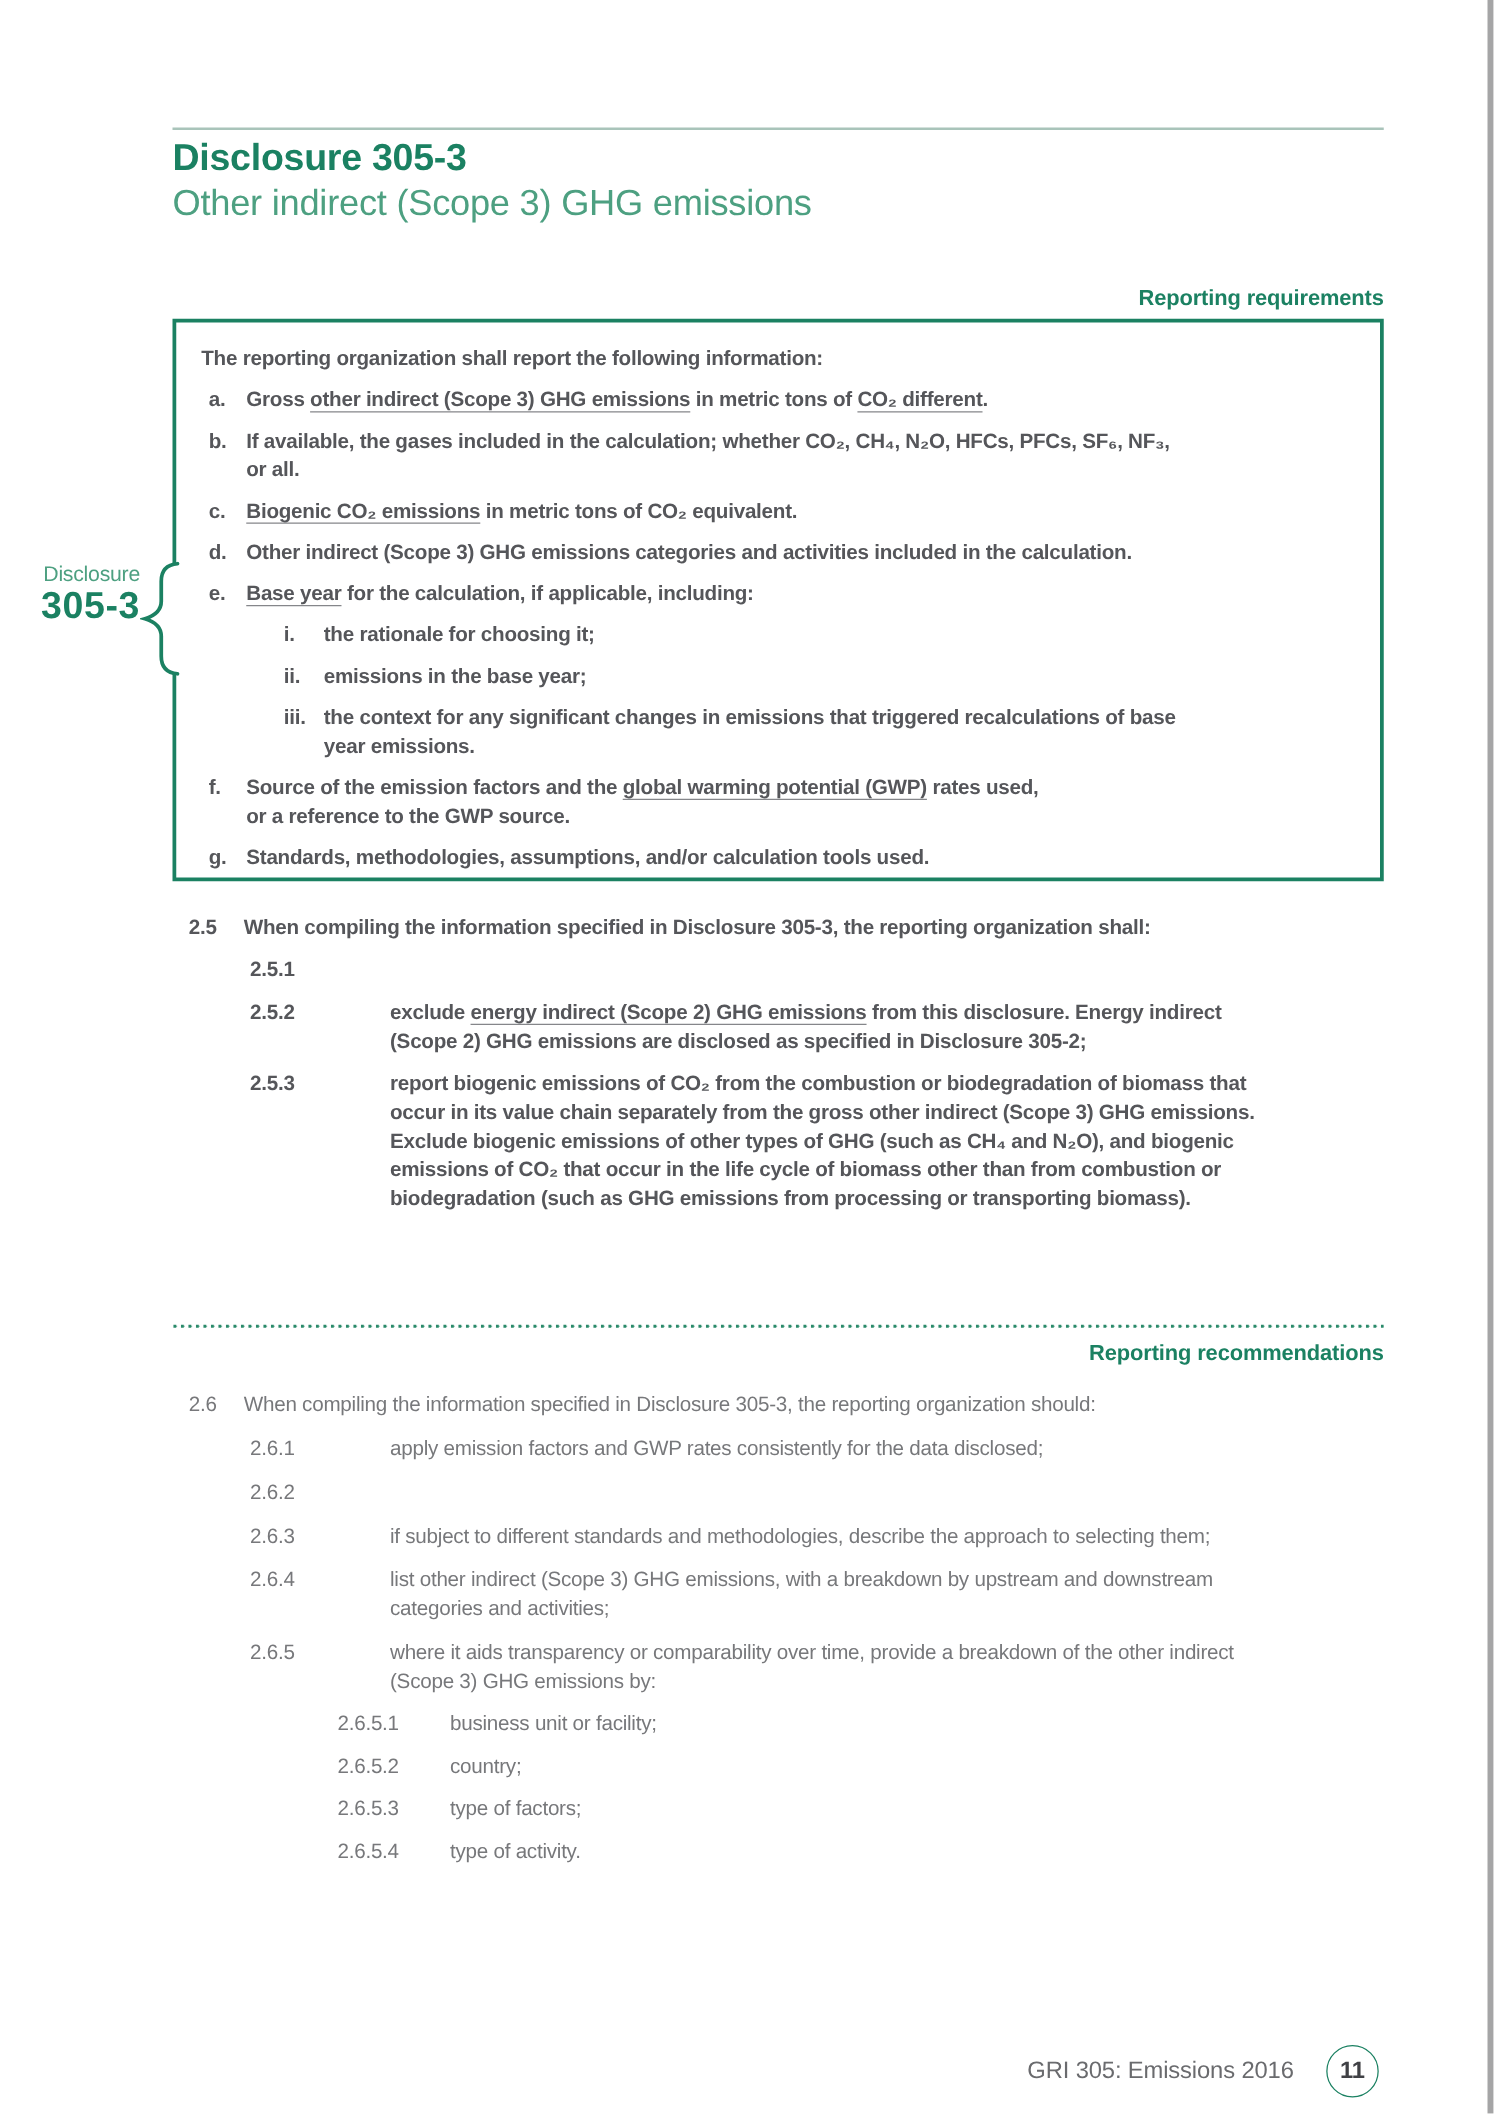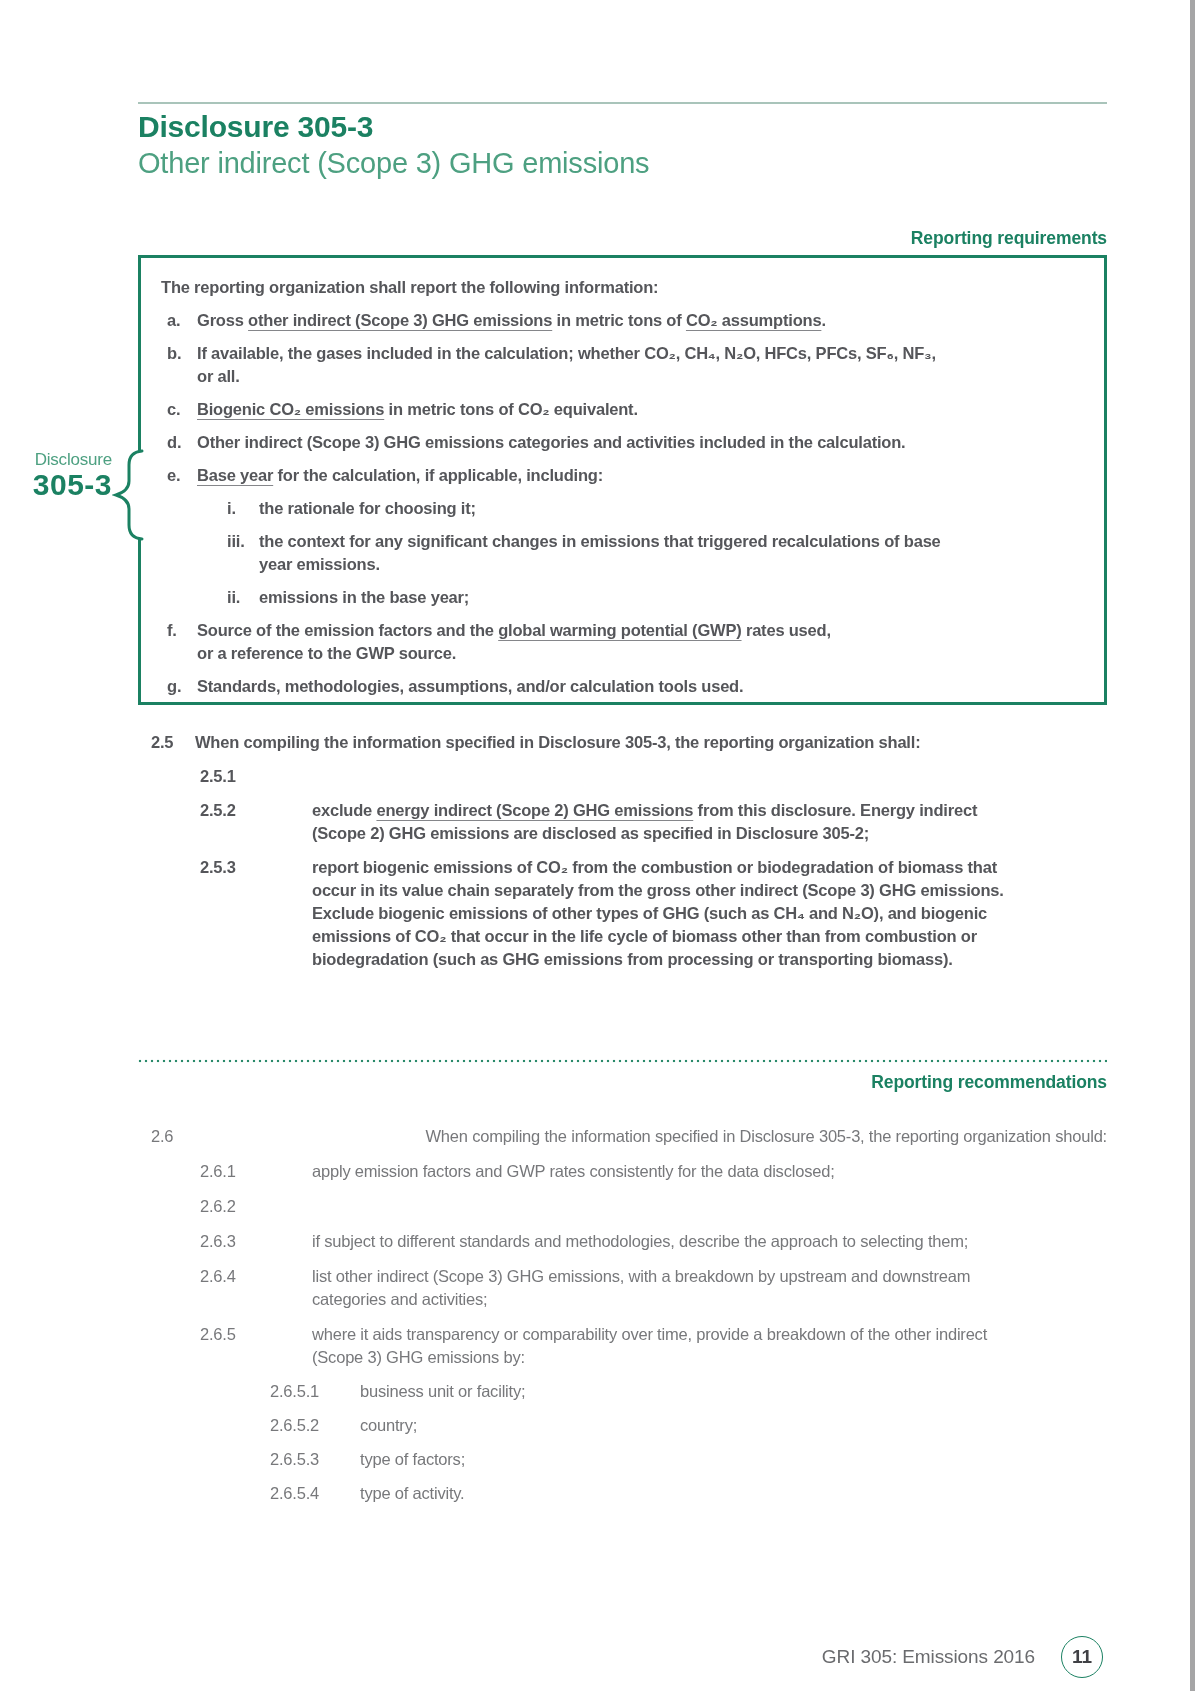--- a/index.html
+++ b/index.html
@@ -66,21 +66,21 @@
 
   
   .c-row { display:flex; }
   .c-row .num { flex:0 0 auto; }
   .d0 { margin-top:26px; }
   .d0 .num { width:44px; margin-left:13px; }
   .d1 { margin-top:11px;gap:44px; }
   .d1 .num { width:68px; margin-left:62px; }
   .d2 { margin-top:11px; }
   .d2 .num { width:90px; margin-left:132px; }
-  .clause-26 .d0 { margin-top:32px;justify-content:space-between; }
+  .clause-26 .d0 { margin-top:20px; }
   .clause-26 .d1 { margin-top:12px; }
 
   .rec { font-weight:400; color:#77787B; }
 
   .dotted-rule {
     margin-top:88px; height:4px;
     background-image:radial-gradient(circle at 2px 2px, #2a8a6a 1.3px, transparent 1.6px);
     background-size:6px 4px; background-repeat:repeat-x;
   }
 
@@ -116,21 +116,21 @@
     <h1 class="title">Disclosure 305-3</h1>
     <h2 class="subtitle">Other indirect (Scope 3) GHG emissions</h2>
 
     <h3 class="sec-head req-head">Reporting requirements</h3>
 
     <section class="req-box req-strong">
       <p class="box-text intro">The reporting organization shall report the following information:</p>
       <div id="req-items">
           <div class="r-row box-text">
             <span class="lbl num">a.</span>
-            <span class="txt">Gross <span class="u">other indirect (Scope 3) GHG emissions</span> in metric tons of <span class="u">CO₂ assumptions</span>.</span>
+            <span class="txt">Gross <span class="u">other indirect (Scope 3) GHG emissions</span> in metric tons of <span class="u">CO₂ different</span>.</span>
           </div>
           <div class="r-row box-text">
             <span class="lbl num">b.</span>
             <span class="txt">If available, the gases included in the calculation; whether CO₂, CH₄, N₂O, HFCs, PFCs, SF₆, NF₃,<br>or all.</span>
           </div>
           <div class="r-row box-text">
             <span class="lbl num">c.</span>
             <span class="txt"><span class="u">Biogenic CO₂ emissions</span> in metric tons of CO₂ equivalent.</span>
           </div>
           <div class="r-row box-text">
@@ -139,26 +139,26 @@
           </div>
           <div class="r-row box-text">
             <span class="lbl num">e.</span>
             <span class="txt"><span class="u">Base year</span> for the calculation, if applicable, including:</span>
           </div>
           <div class="r-row r-sub box-text">
             <span class="lbl num">i.</span>
             <span class="txt">the rationale for choosing it;</span>
           </div>
           <div class="r-row r-sub box-text">
+            <span class="lbl num">ii.</span>
+            <span class="txt">emissions in the base year;</span>
+          </div>
+          <div class="r-row r-sub box-text">
             <span class="lbl num">iii.</span>
             <span class="txt">the context for any significant changes in emissions that triggered recalculations of base<br>year emissions.</span>
-          </div>
-          <div class="r-row r-sub box-text">
-            <span class="lbl num">ii.</span>
-            <span class="txt">emissions in the base year;</span>
           </div>
           <div class="r-row box-text">
             <span class="lbl num">f.</span>
             <span class="txt">Source of the emission factors and the <span class="u">global warming potential (GWP)</span> rates used,<br>or a reference to the GWP source.</span>
           </div>
           <div class="r-row box-text">
             <span class="lbl num">g.</span>
             <span class="txt">Standards, methodologies, assumptions, and/or calculation tools used.</span>
           </div>
         </div>

